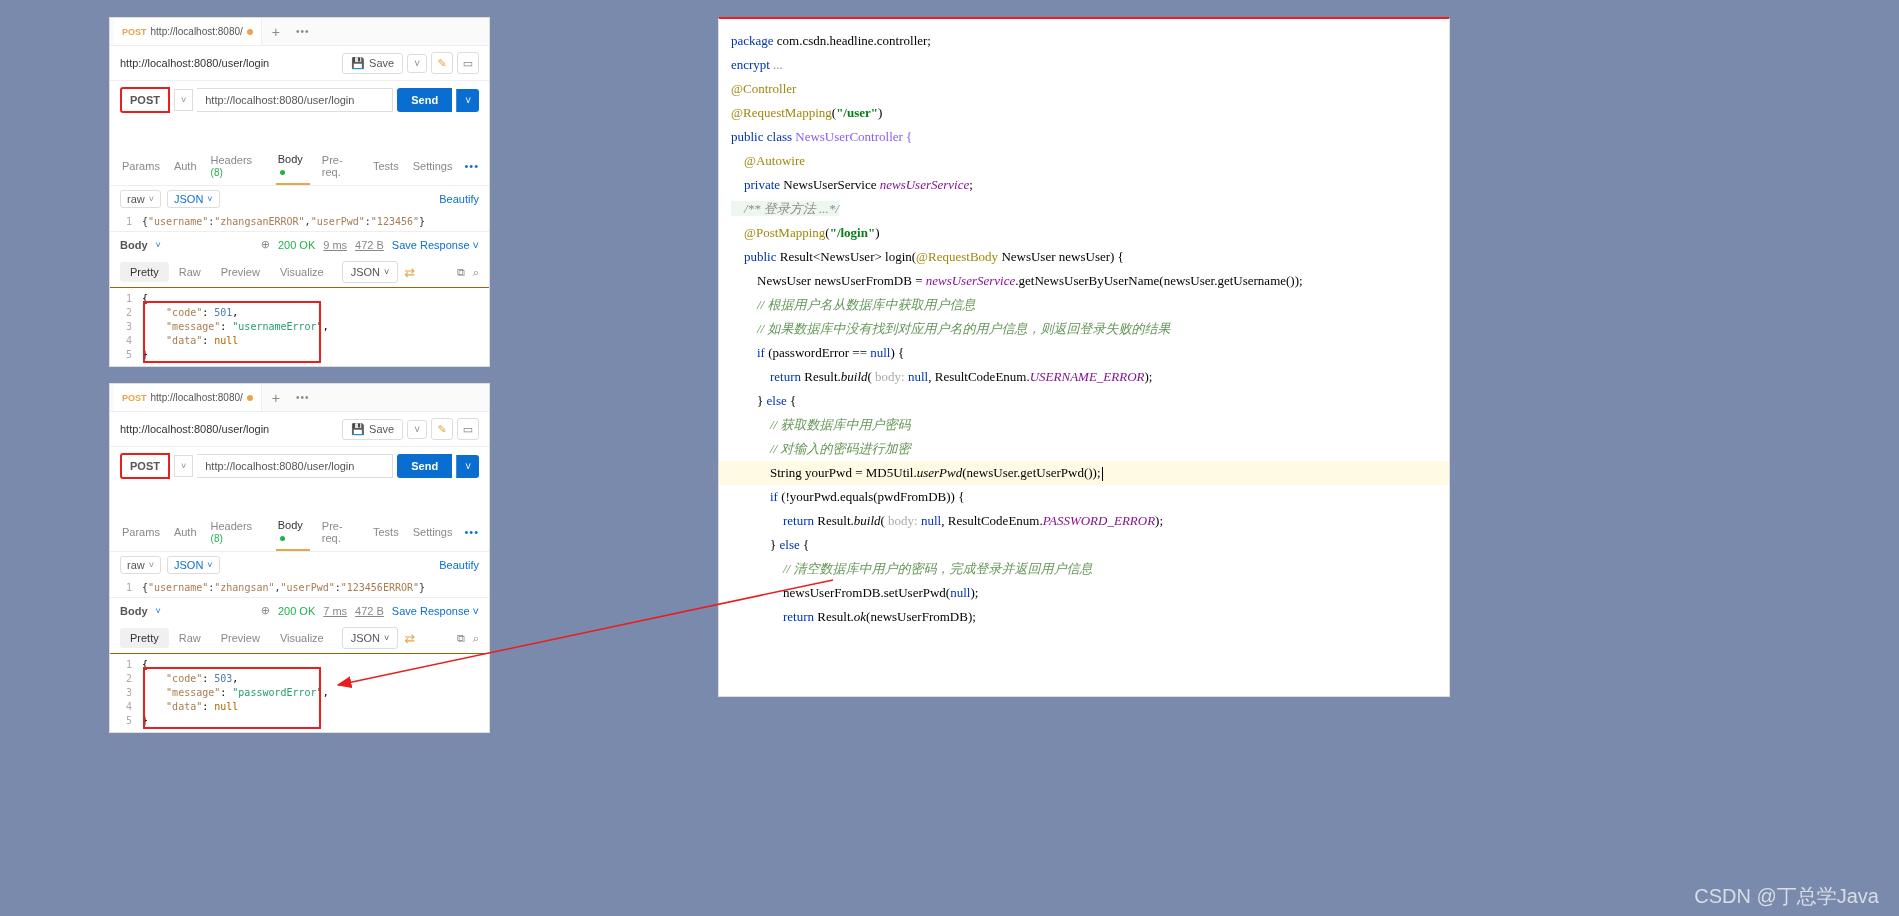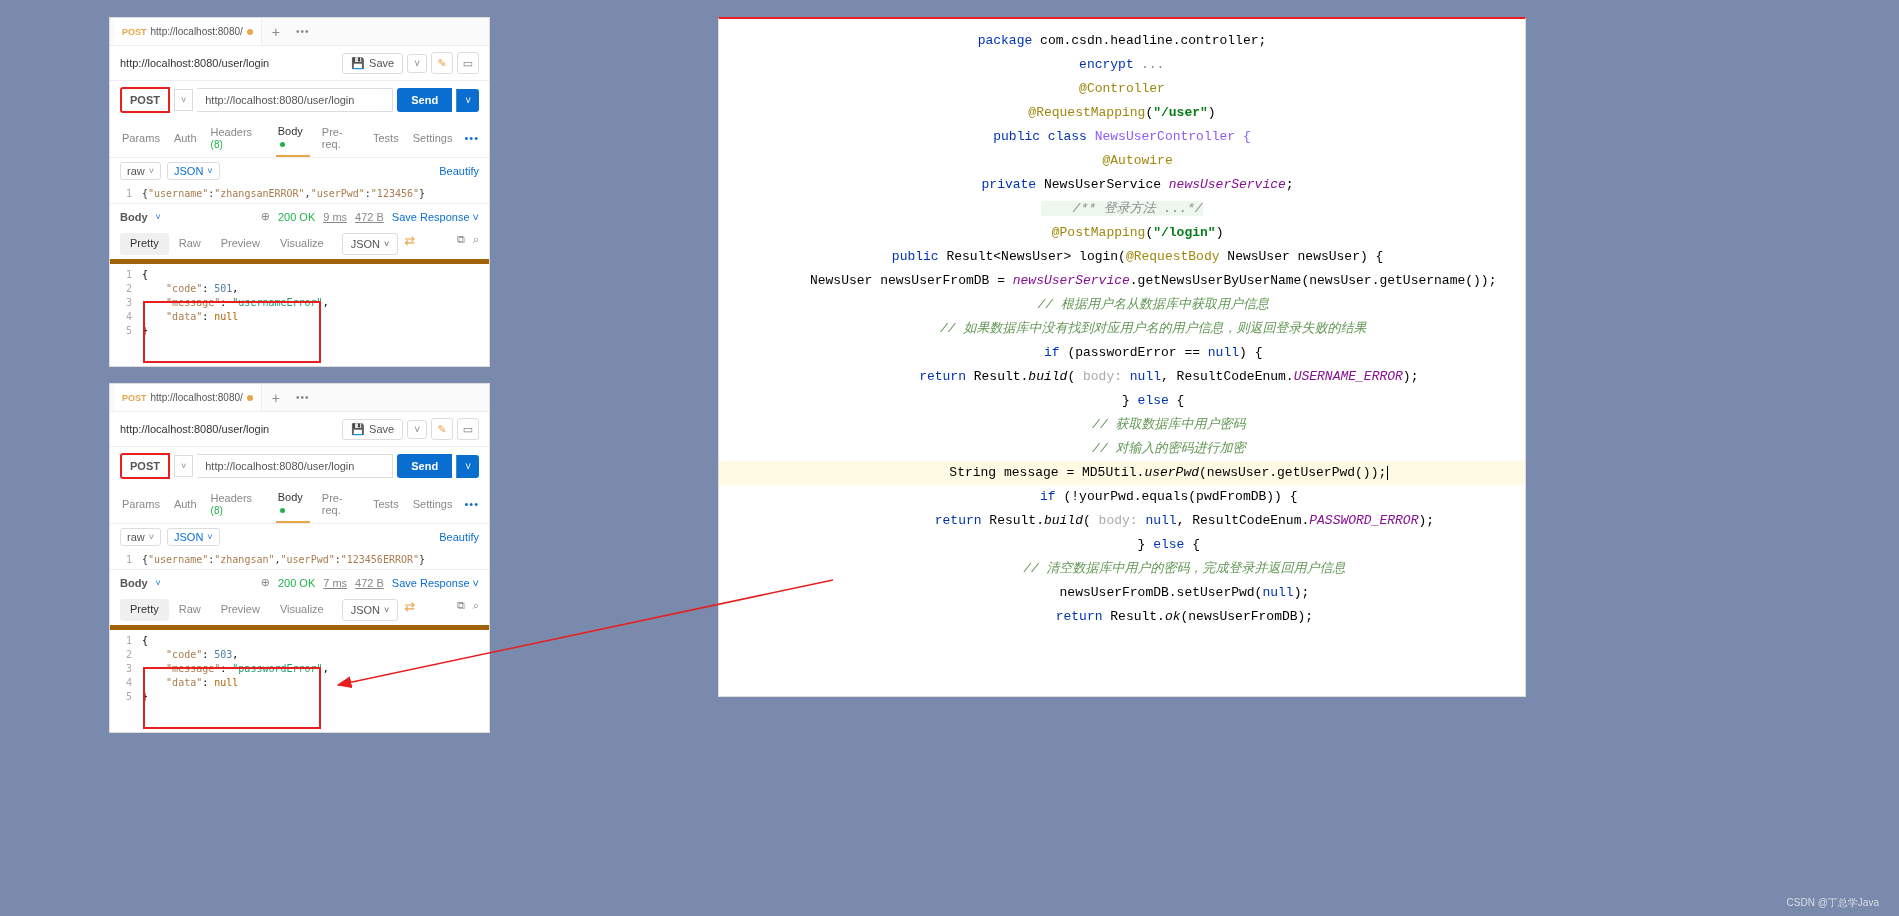--- a/index.html
+++ b/index.html
@@ -24,21 +24,21 @@
   .icon-btn { width: 22px; height: 22px; border: 1px solid #ddd; border-radius: 3px; display: inline-flex; align-items: center; justify-content: center; color: #888; cursor: pointer; font-size: 11px; }
   .icon-btn.orange { color: #e8a54a; }
   
   .url-row { display: flex; align-items: center; padding: 6px 10px; gap: 4px; }
   .method-select { display: flex; align-items: center; gap: 4px; padding: 5px 8px; border: 1px solid #ddd; border-radius: 3px 0 0 3px; color: #555; font-weight: 600; font-size: 11px; cursor: pointer; }
   .red-box { border: 2px solid #e91e1e; }
   .url-input { flex: 1; padding: 5px 8px; border: 1px solid #ddd; border-left: none; border-radius: 0; color: #555; font-size: 11px; }
   .send-btn { background: #0a6ed1; color: #fff; padding: 6px 14px; border-radius: 3px 0 0 3px; font-weight: 600; font-size: 11px; cursor: pointer; }
   .send-caret { background: #0a6ed1; color: #fff; padding: 6px 8px; border-radius: 0 3px 3px 0; cursor: pointer; border-left: 1px solid rgba(255,255,255,0.2); font-size: 10px; }
   
-  .req-tabs { display: flex; align-items: center; padding: 0 10px; border-bottom: 1px solid #eee; font-size: 11px; gap: 10px; }
+  .req-tabs { display: flex; align-items: center; padding: 0 10px; border-bottom: 1px solid #eee; font-size: 11px; gap: 10px; margin-top: 28px; }
   .req-tab { padding: 6px 2px; color: #888; cursor: pointer; }
   .req-tab.active { color: #333; border-bottom: 2px solid #e8a54a; }
   .req-tab .dot-green { display: inline-block; width: 5px; height: 5px; background: #22b14c; border-radius: 50%; margin-left: 2px; vertical-align: middle; }
   .req-tab .count { color: #22b14c; font-size: 10px; }
   .req-more { margin-left: auto; color: #0a6ed1; cursor: pointer; letter-spacing: 1px; }
   
   .body-opts { display: flex; align-items: center; padding: 4px 10px; gap: 6px; font-size: 11px; }
   .pill { display: flex; align-items: center; gap: 4px; padding: 2px 6px; border: 1px solid #ddd; border-radius: 3px; color: #555; cursor: pointer; }
   .pill.blue { color: #0a6ed1; }
   .beautify { margin-left: auto; color: #0a6ed1; cursor: pointer; font-size: 11px; }
@@ -50,53 +50,53 @@
   .str-brown { color: #a87c50; }
   
   .resp-bar { display: flex; align-items: center; padding: 6px 10px; border-top: 1px solid #eee; font-size: 11px; gap: 8px; }
   .resp-body { color: #555; font-weight: 600; }
   .caret-blue { color: #0a6ed1; font-size: 9px; }
   .globe { color: #888; font-size: 11px; margin-left: auto; }
   .status-ok { color: #22b14c; }
   .time-size { color: #888; text-decoration: underline; }
   .save-resp { color: #0a6ed1; cursor: pointer; }
   
-  .view-opts { display: flex; padding: 4px 10px; gap: 0; font-size: 11px; border-bottom: 5px solid #a16207; }
+  .view-opts { display: flex; align-items: center; padding: 4px 10px; gap: 0; font-size: 11px; border-bottom: 1px solid #a16207; }
   .view-btn { padding: 4px 10px; color: #888; cursor: pointer; }
   .view-btn.active { background: #f0f0f0; color: #333; border-radius: 3px; }
   .view-json { display: flex; align-items: center; gap: 4px; padding: 4px 8px; border: 1px solid #ddd; border-radius: 3px; margin-left: 8px; color: #555; cursor: pointer; }
   .wrap-icon { color: #e8a54a; margin-left: 6px; cursor: pointer; font-size: 13px; }
   .right-icons { margin-left: auto; display: flex; gap: 8px; color: #888; }
   
   .resp-code { padding: 4px 10px; font-family: Consolas, monospace; font-size: 10px; }
   .resp-code .code-line { line-height: 14px; }
   .json-key { color: #a87c50; }
   .json-num { color: #507ca8; }
   .json-str { color: #22a06b; }
   .json-null { color: #aa6600; }
   .resp-highlight { position: absolute; border: 2px solid #e91e1e; }
   
-  .code-panel { position: absolute; left: 718px; top: 17px; width: 808px; height: 680px; background: #fff; border: 1px solid #ddd; border-top: 2px solid #e91e1e; padding: 10px 0; font-family: Liberation Mono, monospace; font-size: 13px; line-height: 24px; overflow: hidden; text-align: center; }
+  .code-panel { position: absolute; left: 718px; top: 17px; width: 732px; height: 680px; background: #fff; border: 1px solid #ddd; border-top: 2px solid #e91e1e; padding: 10px 0; font-family: Liberation Serif, serif; font-size: 13px; line-height: 24px; overflow: hidden; }
   .code-panel .cline { white-space: pre; padding: 0 12px; }
   .kw { color: #0033b3; }
   .anno { color: #9e880d; }
   .str { color: #067d17; font-weight: 600; }
   .cls { color: #8b5cf6; }
   .fld { color: #871094; font-style: italic; }
   .cmt { color: #8c8c8c; font-style: italic; }
   .cmt-zh { color: #629755; font-style: italic; }
   .doc { color: #8c8c8c; font-style: italic; background: #eef7ee; }
   .mth-i { font-style: italic; }
   .hint { color: #aaa; font-style: normal; }
   .hl-line { background: #fffae3; }
   .caret-code::after { content: ""; display: inline-block; width: 1px; height: 14px; background: #000; vertical-align: middle; margin-left: 1px; }
   
   .arrow-svg { position: absolute; left: 328px; top: 565px; width: 510px; height: 130px; pointer-events: none; }
   
-  .watermark { position: absolute; right: 20px; bottom: 6px; color: #d8dde6; font-size: 10px; text-align: center; }
+  .watermark { position: absolute; right: 20px; bottom: 6px; color: #d8dde6; font-size: 20px; text-align: center; }
 </style>
 </head>
 <body>
 
 <div class="postman-panel panel1">
   <div class="tab-bar">
     <div class="tab">
       <span class="tab-method">POST</span>
       <span class="tab-title">http://localhost:8080/</span>
       <span class="tab-dot"></span>
@@ -314,21 +314,21 @@
   <div class="cline"><span class="anno">    @PostMapping</span><span>(</span><span class="str">"/login"</span><span>)</span></div>
   <div class="cline"><span class="kw">    public </span><span>Result&lt;NewsUser&gt; login(</span><span class="anno">@RequestBody </span><span>NewsUser newsUser) {</span></div>
   <div class="cline"><span>        NewsUser newsUserFromDB = </span><span class="fld">newsUserService</span><span>.getNewsUserByUserName(newsUser.getUsername());</span></div>
   <div class="cline"><span class="cmt-zh">        // 根据用户名从数据库中获取用户信息</span></div>
   <div class="cline"><span class="cmt-zh">        // 如果数据库中没有找到对应用户名的用户信息，则返回登录失败的结果</span></div>
   <div class="cline"><span class="kw">        if </span><span>(passwordError == </span><span class="kw">null</span><span>) {</span></div>
   <div class="cline"><span class="kw">            return </span><span>Result.</span><span class="mth-i">build</span><span>(</span><span class="hint"> body: </span><span class="kw">null</span><span>, ResultCodeEnum.</span><span class="fld">USERNAME_ERROR</span><span>);</span></div>
   <div class="cline"><span>        } </span><span class="kw">else </span><span>{</span></div>
   <div class="cline"><span class="cmt-zh">            // 获取数据库中用户密码</span></div>
   <div class="cline"><span class="cmt-zh">            // 对输入的密码进行加密</span></div>
-  <div class="cline hl-line"><span>            String message = MD5Util.</span><span class="mth-i">userPwd</span><span>(newsUser.getUserPwd());</span><span class="caret-code"></span></div>
+  <div class="cline hl-line"><span>            String yourPwd = MD5Util.</span><span class="mth-i">userPwd</span><span>(newsUser.getUserPwd());</span><span class="caret-code"></span></div>
   <div class="cline"><span class="kw">            if </span><span>(!yourPwd.equals(pwdFromDB)) {</span></div>
   <div class="cline"><span class="kw">                return </span><span>Result.</span><span class="mth-i">build</span><span>(</span><span class="hint"> body: </span><span class="kw">null</span><span>, ResultCodeEnum.</span><span class="fld">PASSWORD_ERROR</span><span>);</span></div>
   <div class="cline"><span>            } </span><span class="kw">else </span><span>{</span></div>
   <div class="cline"><span class="cmt-zh">                // 清空数据库中用户的密码，完成登录并返回用户信息</span></div>
   <div class="cline"><span>                newsUserFromDB.setUserPwd(</span><span class="kw">null</span><span>);</span></div>
   <div class="cline"><span class="kw">                return </span><span>Result.</span><span class="mth-i">ok</span><span>(newsUserFromDB);</span></div>
 </div>
 
 <svg class="arrow-svg">
   <defs>

